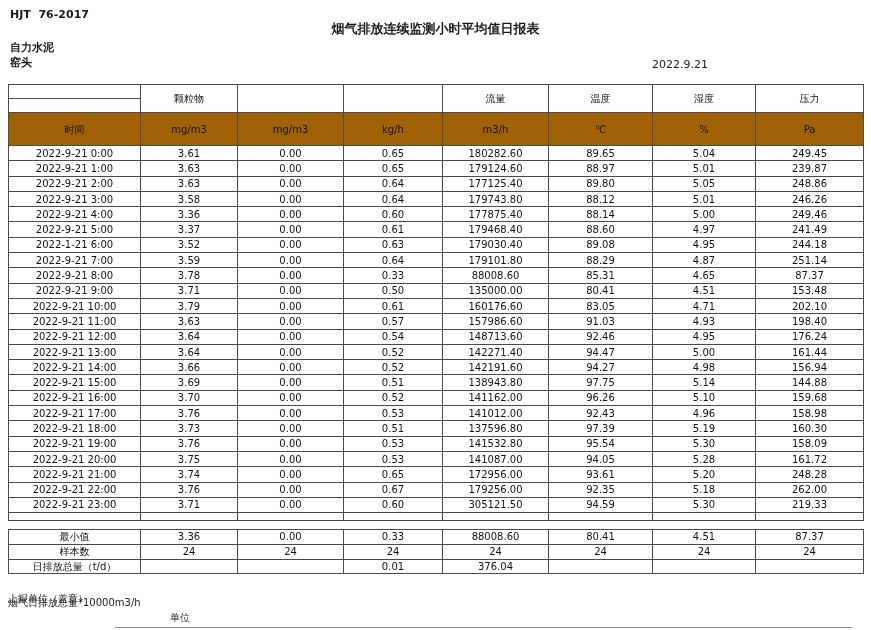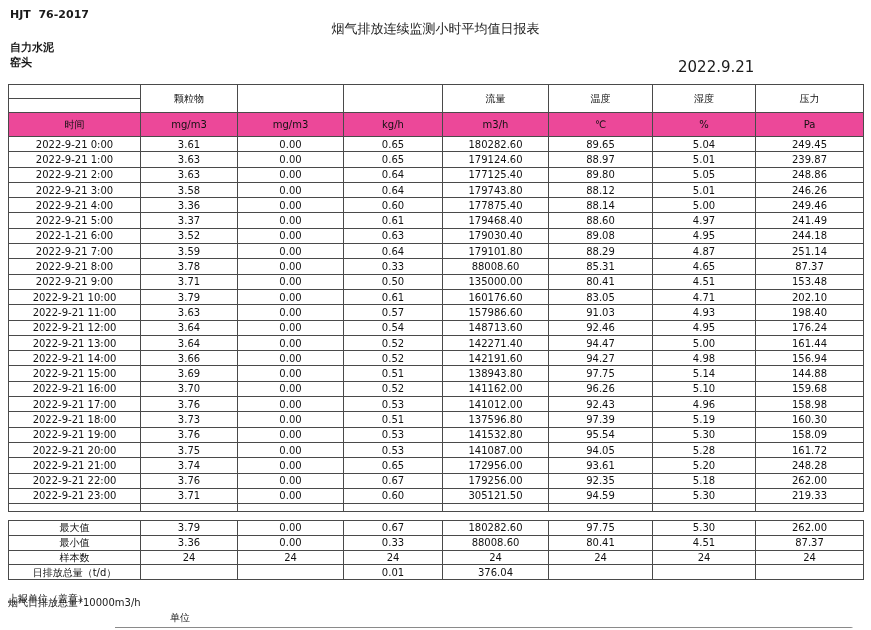--- a/index.html
+++ b/index.html
@@ -14,39 +14,39 @@
     background:#fff;
     overflow:hidden;
     border-radius:31px;
   }
   .std {
     position:absolute; left:10px; top:8px;
     font-size:11px; font-weight:bold; white-space:pre;
   }
   .title {
     position:absolute; left:8px; top:20px; width:855px;
-    text-align:center; font-size:13px; font-weight:normal;
+    text-align:center; font-size:13px; font-weight:bold;
   }
   .company { position:absolute; left:10px; top:40px; font-size:11px; font-weight:bold; }
   .location { position:absolute; left:10px; top:55px; font-size:11px; font-weight:bold; }
-  .date { position:absolute; left:652px; top:58px; font-size:15px;margin-left:26px; }
+  .date { position:absolute; left:652px; top:58px; font-size:11px; }
 
   .tablewrap { position:absolute; left:8px; top:84px; width:855px; }
   table {
     border-collapse:collapse; table-layout:fixed; width:855px;
     font-size:10px; color:#111;
   }
   td {
     border:1px solid #4a4a4a;
     text-align:center; vertical-align:middle;
     padding:0; line-height:1.1;
     overflow:hidden; white-space:nowrap;
   }
   tr.h1 td { height:14px;margin-left:18px; }
-  tr.units td { height:24px; background:#ec4899; }
+  tr.units td { height:33px; background:#a16207; }
   tr.datarow td { height:15.3px; }
   tr.emptyrow td { height:8px; }
   tr.sumrow td { height:14.7px; }
   .gap { height:8px; }
 
   .footnote1 { position:absolute; left:8px; top:596px; font-size:10px; }
   .footnote2 { position:absolute; left:8px; top:592px; font-size:10px; }
   .unitlabel { position:absolute; left:170px; top:611px; font-size:10px; }
   .bottomrule {
     position:absolute; left:115px; top:627px; width:756px; height:1px;
@@ -365,30 +365,20 @@
           <col style="width:97px">
           <col style="width:106px">
           <col style="width:99px">
         <col style="width:106px">
           <col style="width:104px">
           <col style="width:103px">
           <col style="width:108px">
       </colgroup>
       <tbody id="summary-rows">
           <tr class="sumrow">
-            <td>最大值</td>
-            <td>3.79</td>
-            <td>0.00</td>
-            <td>0.67</td>
-            <td>180282.60</td>
-            <td>97.75</td>
-            <td>5.30</td>
-            <td>262.00</td>
-          </tr>
-          <tr class="sumrow">
             <td>最小值</td>
             <td>3.36</td>
             <td>0.00</td>
             <td>0.33</td>
             <td>88008.60</td>
             <td>80.41</td>
             <td>4.51</td>
             <td>87.37</td>
           </tr>
           <tr class="sumrow">

